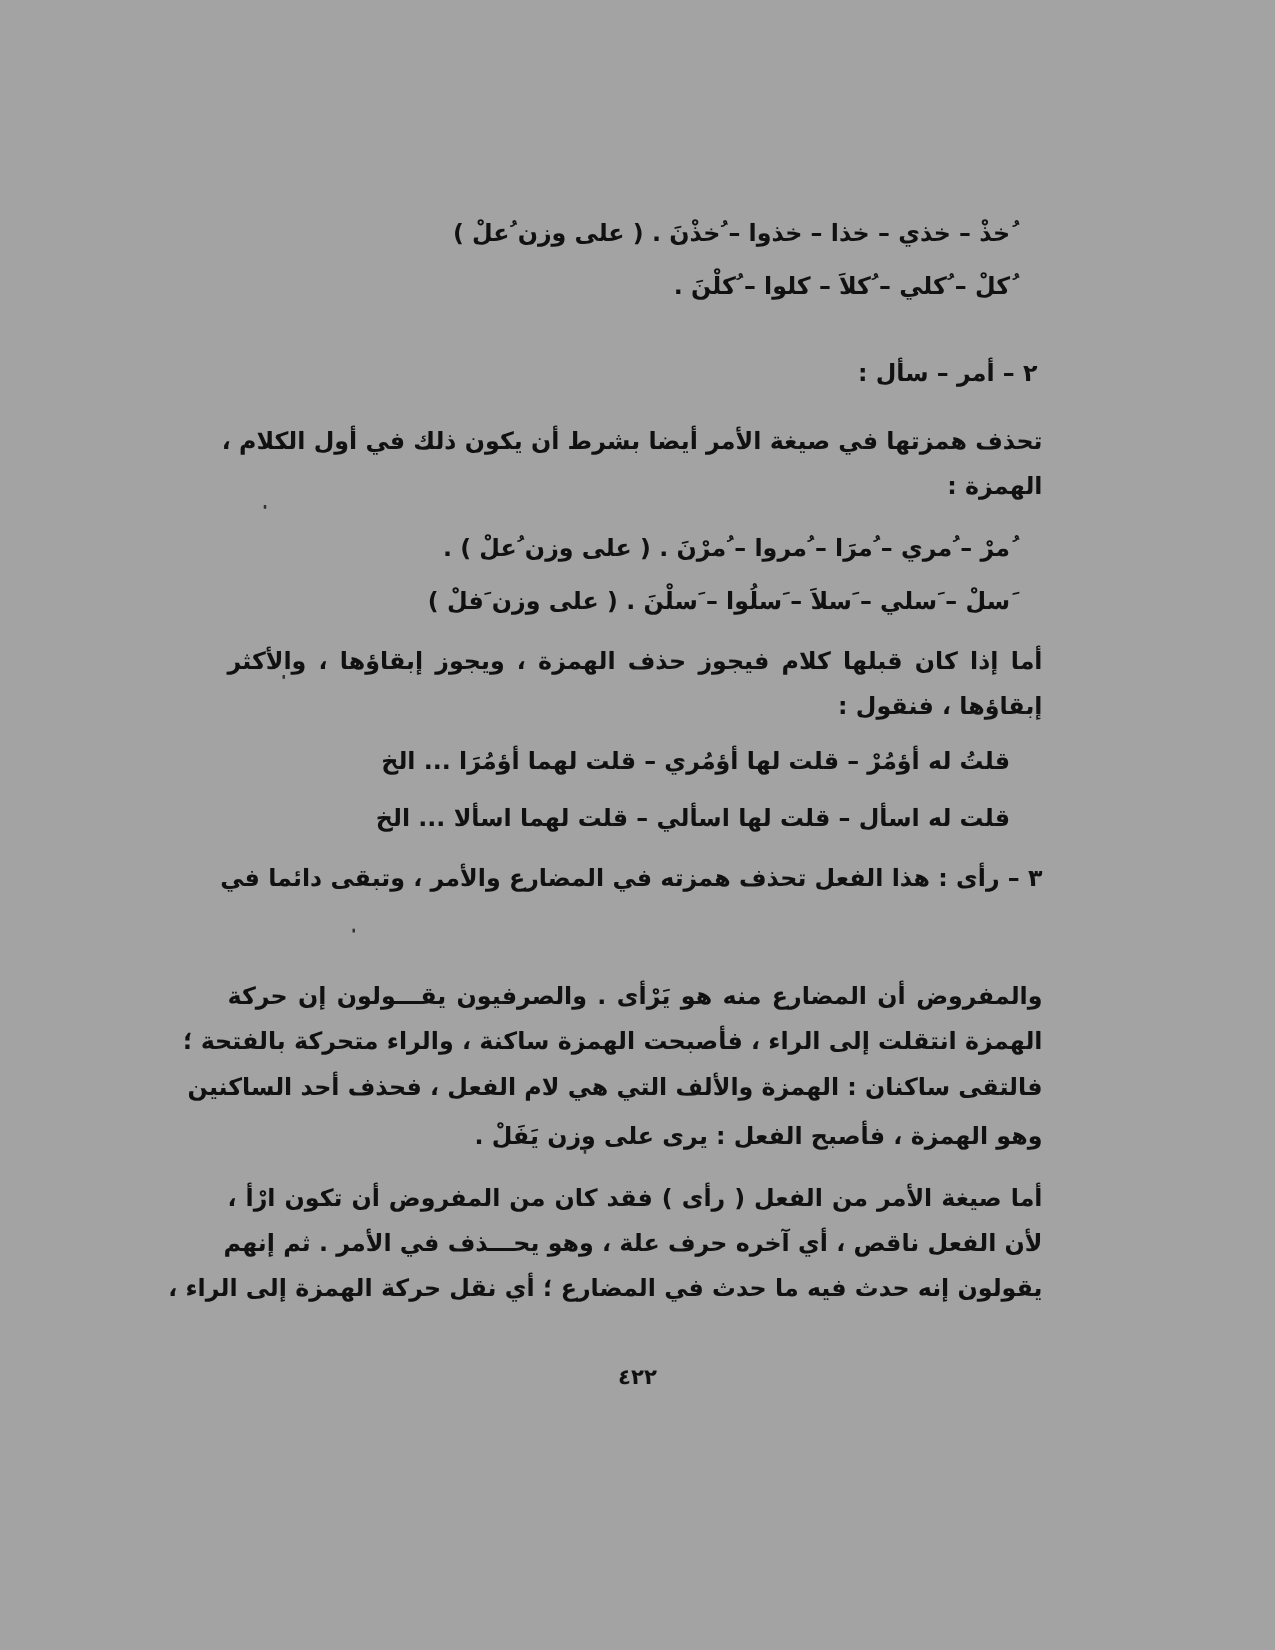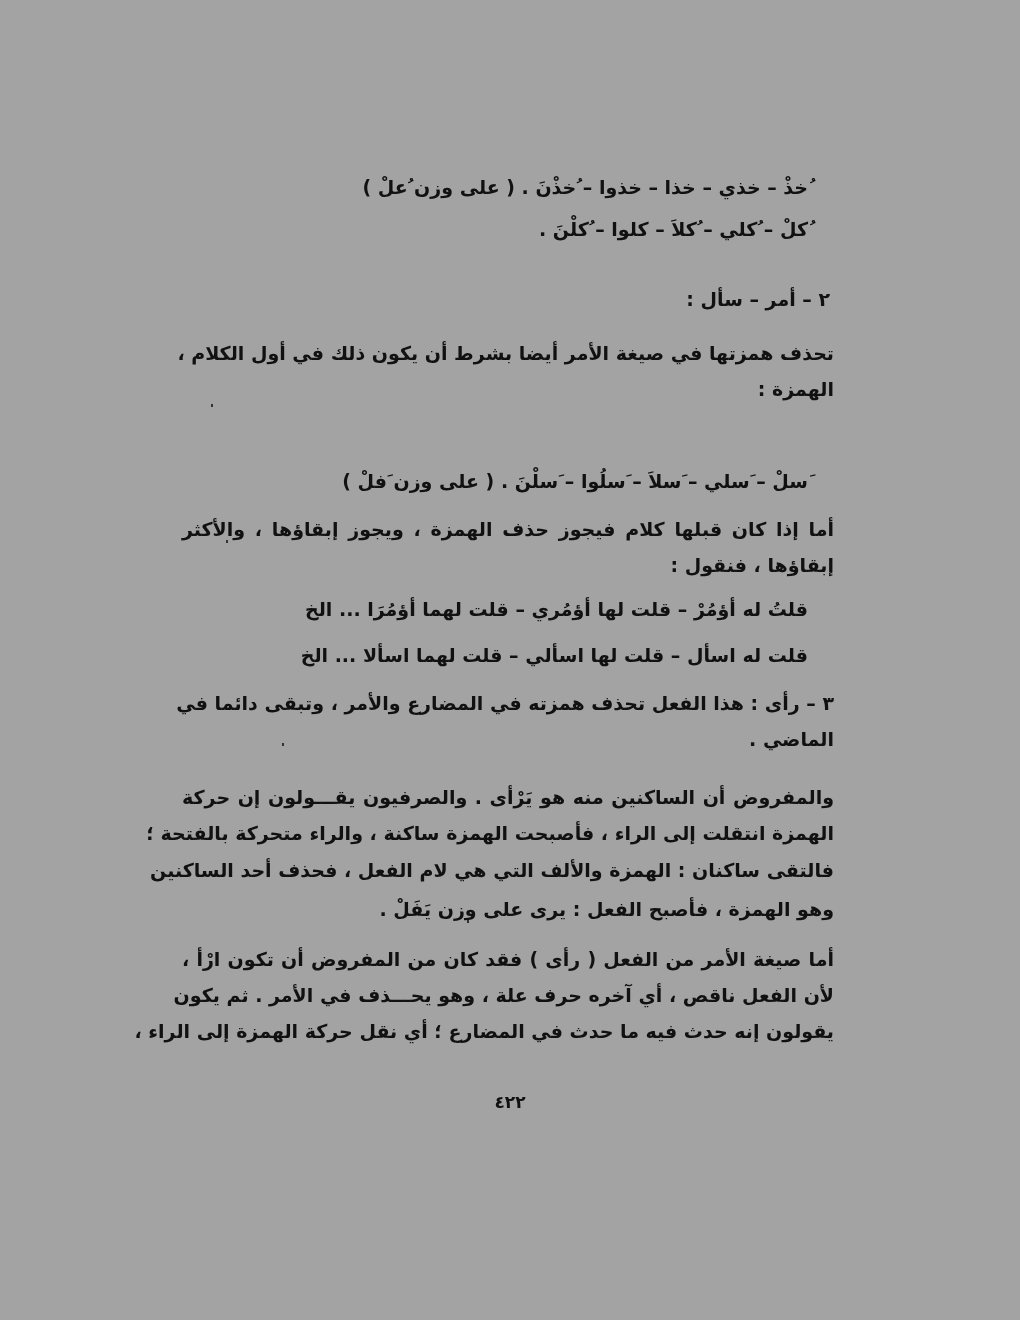--- a/index.html
+++ b/index.html
@@ -71,38 +71,38 @@
 <div class="page">
 
   <div class="line indent-ex" style="top:172px;">ُخذْ – خذي – خذا – خذوا – ُخذْنَ . ( على وزن ُعلْ )</div>
   <div class="line indent-ex" style="top:214px;">ُكلْ – ُكلي – ُكلاَ – كلوا – ُكلْنَ .</div>
 
   <div class="line indent-ex2" style="top:284px;">٢ – أمر – سأل :</div>
 
   <div class="line full" style="top:338px;">تحذف همزتها في صيغة الأمر أيضا بشرط أن يكون ذلك في أول الكلام ،</div>
   <div class="line full last" style="top:374px;">الهمزة :</div>
 
+  <div class="line indent-ex" style="top:424px;">ُمرْ – ُمري – ُمرَا – ُمروا – ُمرْنَ . ( على وزن ُعلْ ) .</div>
   <div class="line indent-ex" style="top:466px;">َسلْ – َسلي – َسلاَ – َسلُوا – َسلْنَ . ( على وزن َفلْ )</div>
 
   <div class="line full" style="top:514px;">أما إذا كان قبلها كلام فيجوز حذف الهمزة ، ويجوز إبقاؤها ، والأكثر</div>
   <div class="line full last" style="top:550px;">إبقاؤها ، فنقول :</div>
 
   <div class="line indent-ex" style="top:594px;margin-left:12px;">قلتُ له أؤمُرْ – قلت لها أؤمُري – قلت لهما أؤمُرَا ... الخ</div>
   <div class="line indent-ex" style="top:640px;">قلت له اسأل – قلت لها اسألي – قلت لهما اسألا ... الخ</div>
 
   <div class="line full" style="top:688px;">٣ – رأى : هذا الفعل تحذف همزته في المضارع والأمر ، وتبقى دائما في</div>
-  <div class="line full last" style="top:724px;">الماضي .</div>
 
-  <div class="line full" style="top:782px;">والمفروض أن الساكنين منه هو يَرْأى . والصرفيون يقـــولون إن حركة</div>
+  <div class="line full" style="top:782px;">والمفروض أن المضارع منه هو يَرْأى . والصرفيون يقـــولون إن حركة</div>
   <div class="line full" style="top:818px;">الهمزة انتقلت إلى الراء ، فأصبحت الهمزة ساكنة ، والراء متحركة بالفتحة ؛</div>
   <div class="line full" style="top:855px;">فالتقى ساكنان : الهمزة والألف التي هي لام الفعل ، فحذف أحد الساكنين</div>
   <div class="line full last" style="top:894px;">وهو الهمزة ، فأصبح الفعل : يرى على وزن يَفَلْ .</div>
 
   <div class="line full" style="top:944px;">أما صيغة الأمر من الفعل ( رأى ) فقد كان من المفروض أن تكون ارْأ ،</div>
-  <div class="line full" style="top:980px;">لأن الفعل ناقص ، أي آخره حرف علة ، وهو يحـــذف في الأمر . ثم يكون</div>
+  <div class="line full" style="top:980px;">لأن الفعل ناقص ، أي آخره حرف علة ، وهو يحـــذف في الأمر . ثم إنهم</div>
   <div class="line full" style="top:1016px;">يقولون إنه حدث فيه ما حدث في المضارع ؛ أي نقل حركة الهمزة إلى الراء ،</div>
 
   <div class="page-number">٤٢٢</div>
 
   <div class="speck" style="left:211px; top:404px;"></div>
   <div class="speck" style="left:226px; top:540px;"></div>
   <div class="speck" style="left:282px; top:743px;"></div>
   <div class="speck" style="left:467px; top:920px;"></div>
 </div>
 

